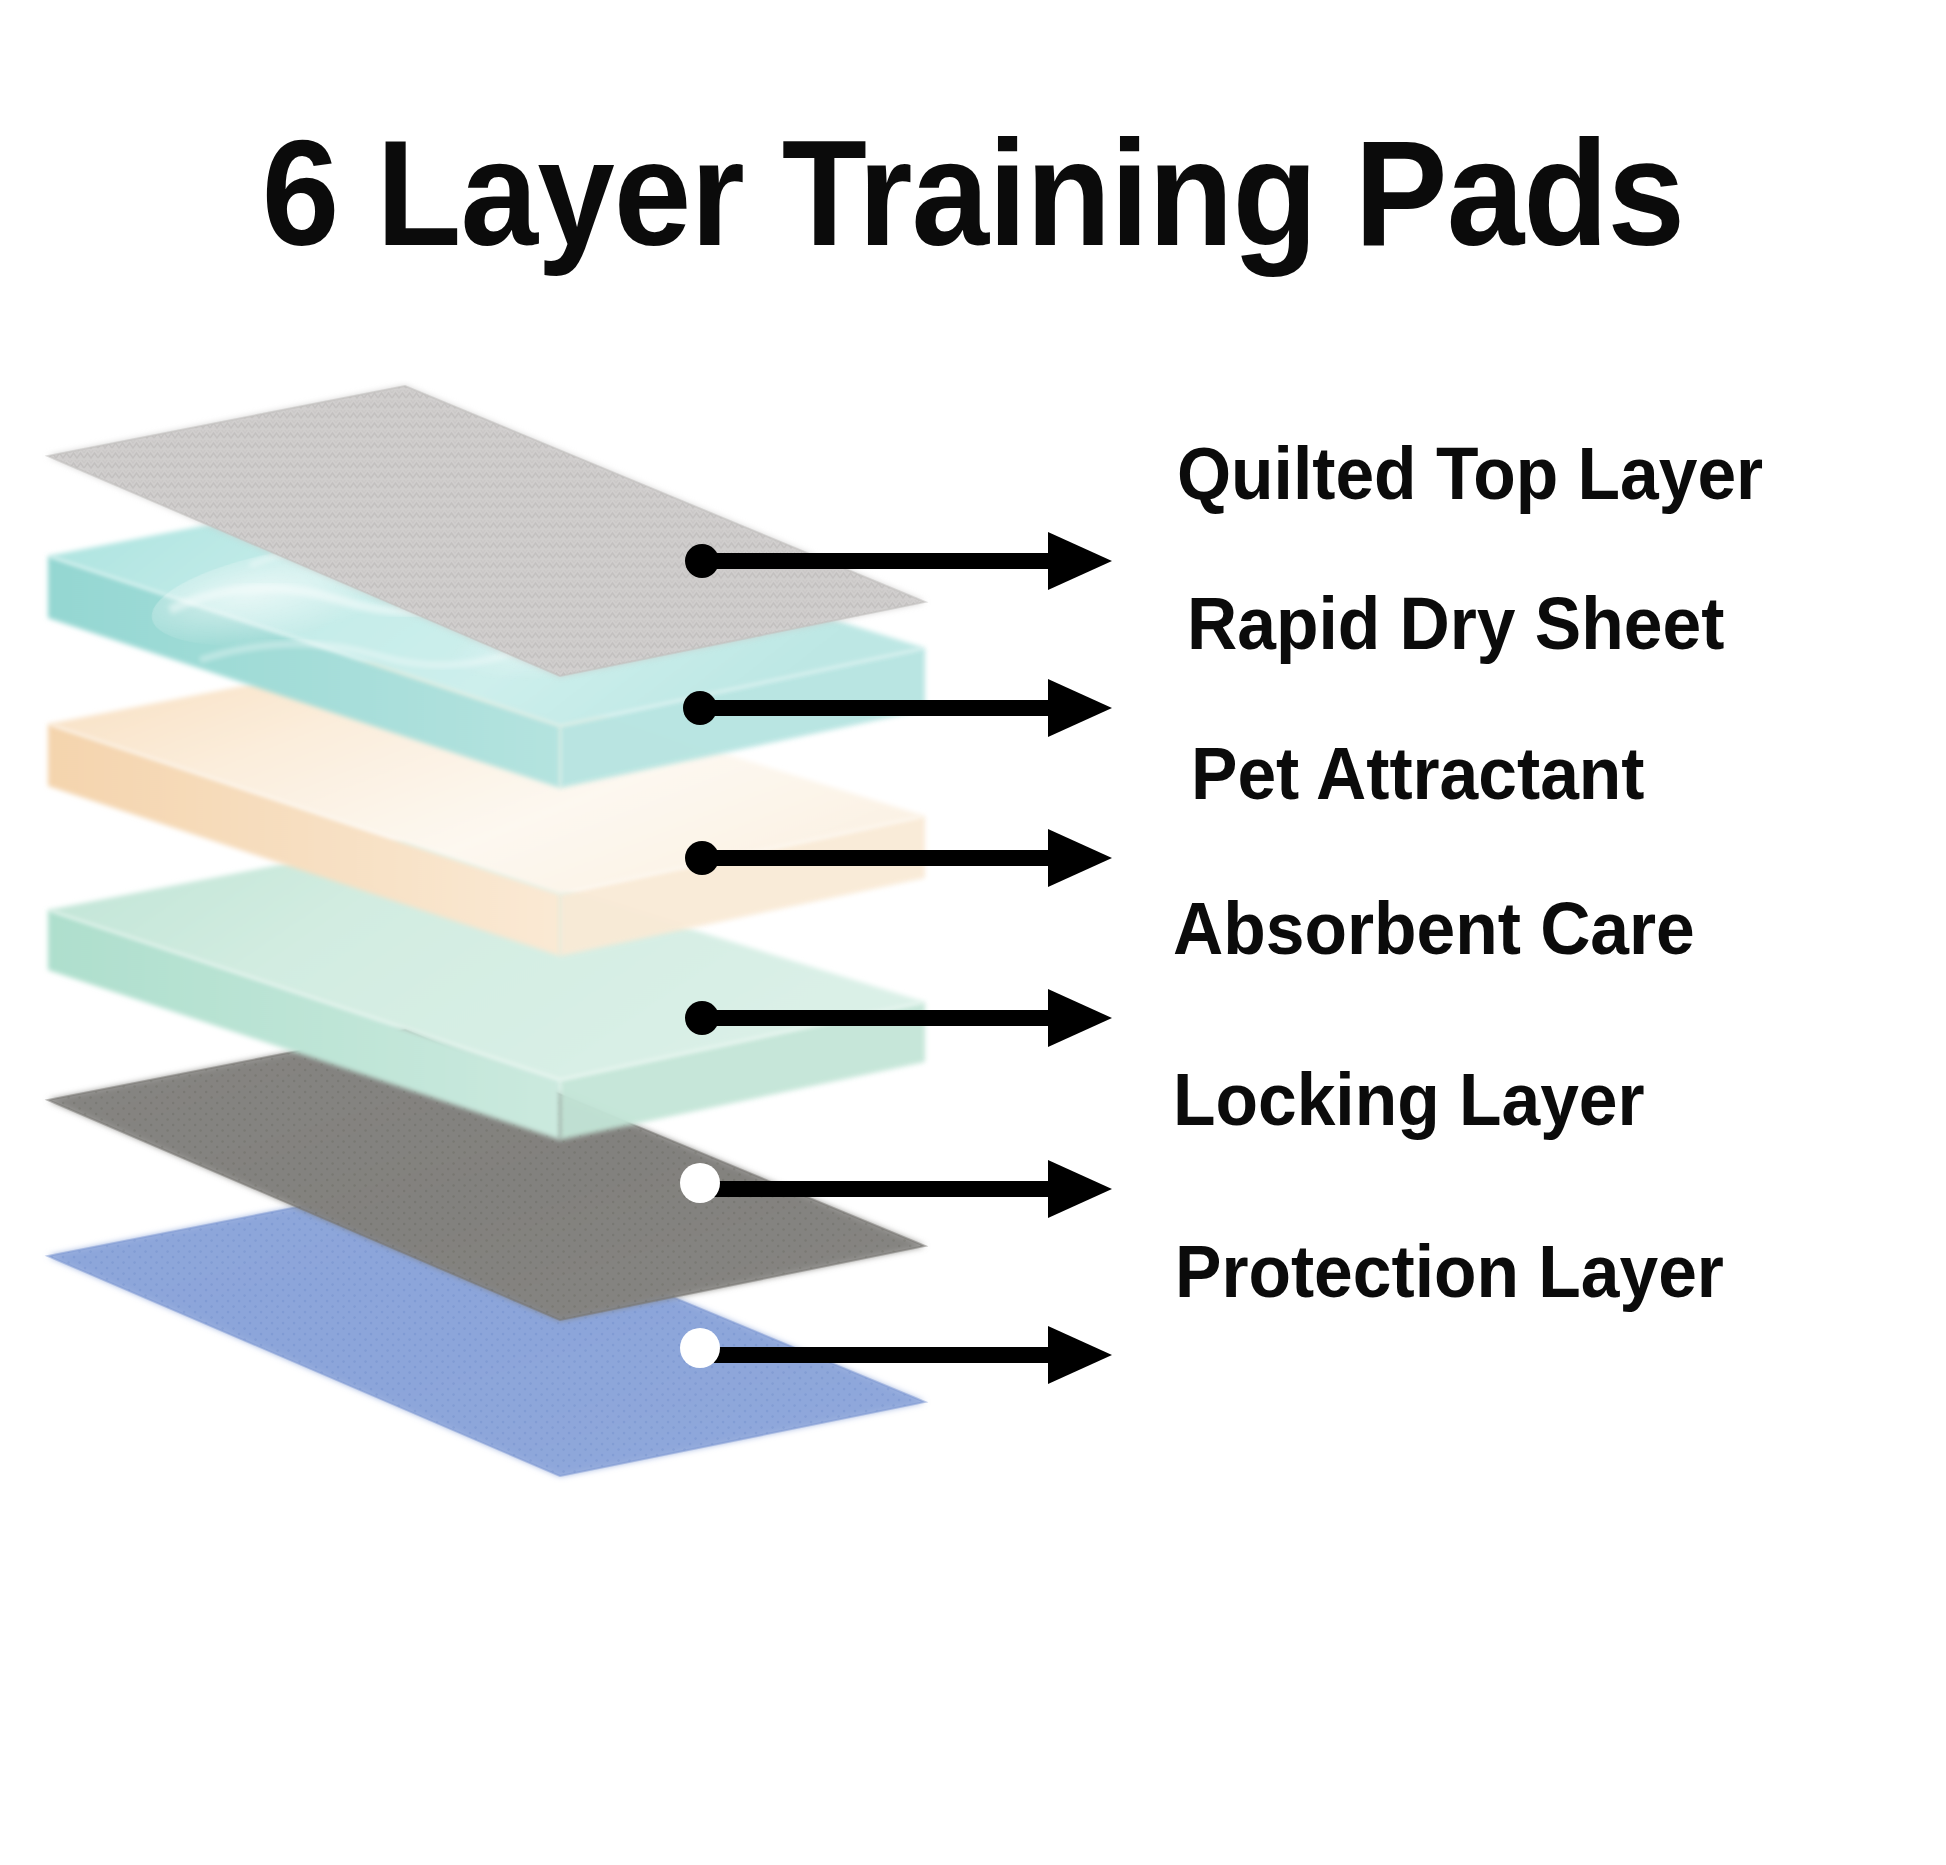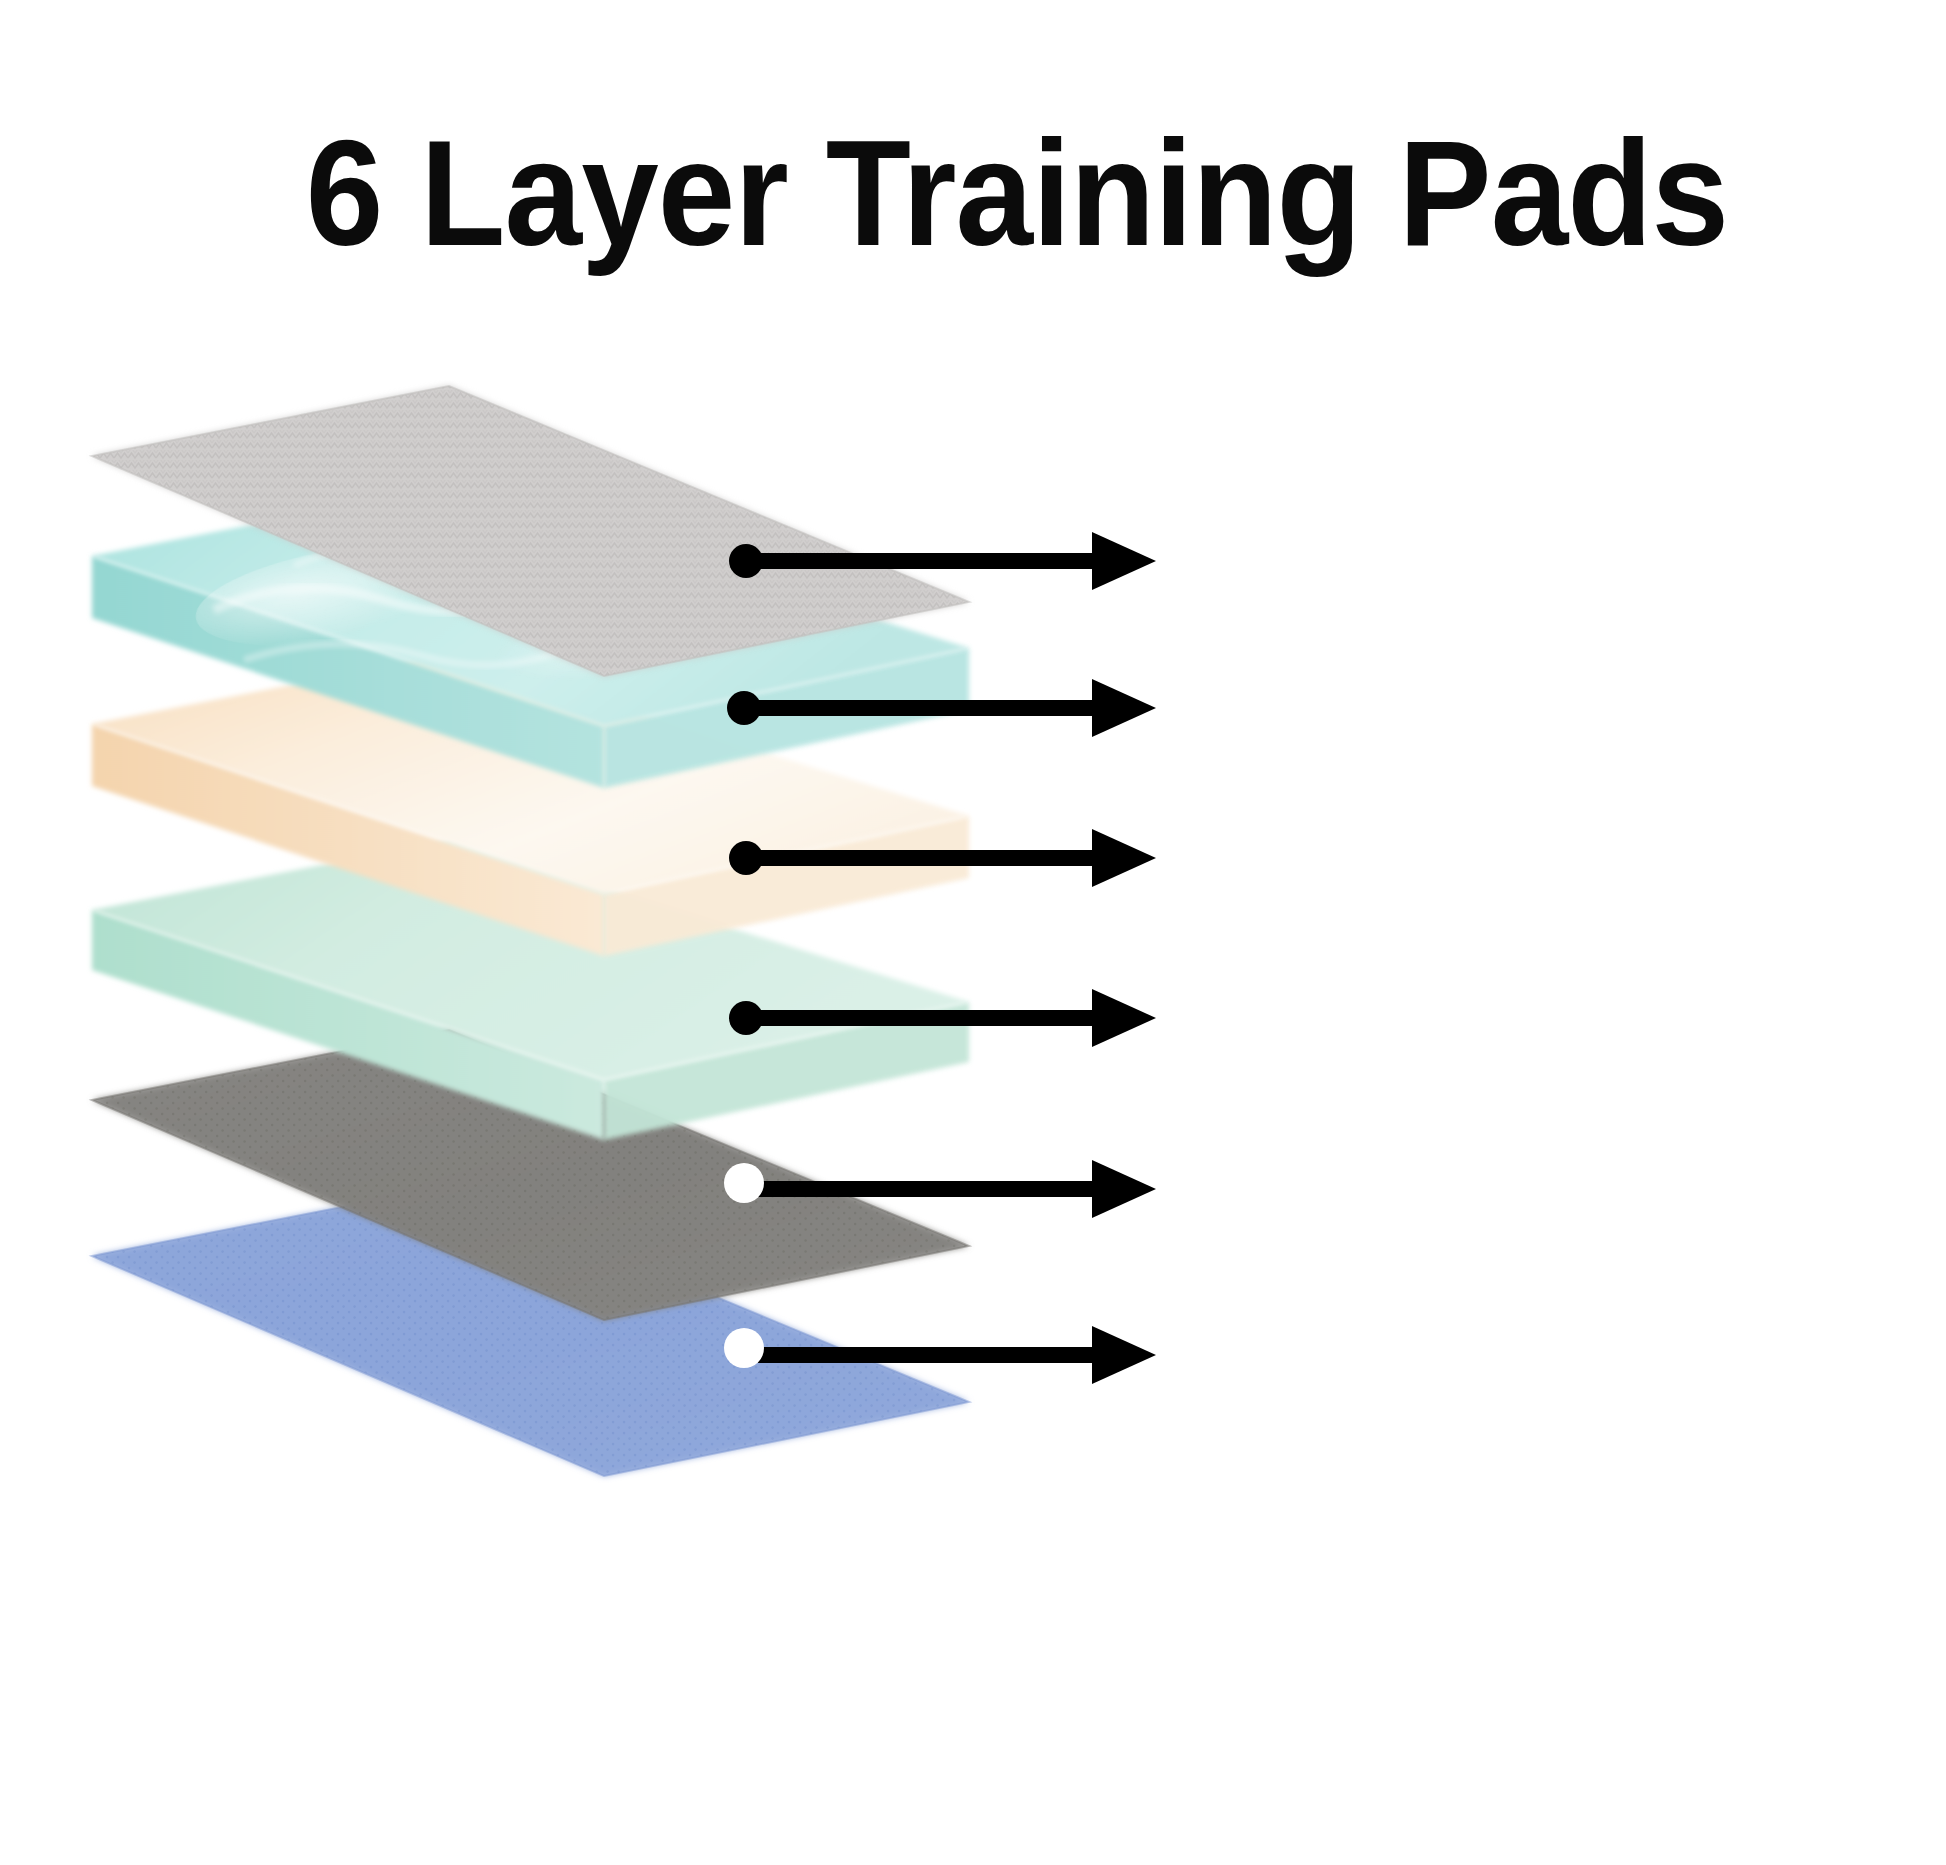--- a/index.html
+++ b/index.html
@@ -13,21 +13,20 @@
     height: 1865px;
     overflow: hidden;
     font-family: "Liberation Sans", "DejaVu Sans", sans-serif;
     position: relative;
   }
 
   #infographic {
     position: absolute;
     inset: 0;
     background: #ffffff;
-    margin-left: 44px;
   }
 
   
   .title {
     position: absolute;
     left: 0;
     top: 118px;
     width: 1946px;
     text-align: center;
     font-family: "Liberation Sans Narrow", "Liberation Sans", "DejaVu Sans", sans-serif;
@@ -277,14 +276,22 @@
       </g>
 
       <g>
         <line x1="700" y1="1355" x2="1060" y2="1355" stroke="#000000" stroke-width="16"></line>
         <polygon points="1048,1326 1112,1355 1048,1384" fill="#000000"></polygon>
         <circle cx="700" cy="1348" r="20" fill="#ffffff"></circle>
       </g>
     </svg>
   </div>
 
+  <div class="labels">
+    <div class="layer-label lb0">Quilted Top Layer</div>
+    <div class="layer-label lb1">Rapid Dry Sheet</div>
+    <div class="layer-label lb2">Pet Attractant</div>
+    <div class="layer-label lb3">Absorbent Care</div>
+    <div class="layer-label lb4">Locking Layer</div>
+    <div class="layer-label lb5">Protection Layer</div>
+  </div>
 
 </div>
 
 </body></html>

